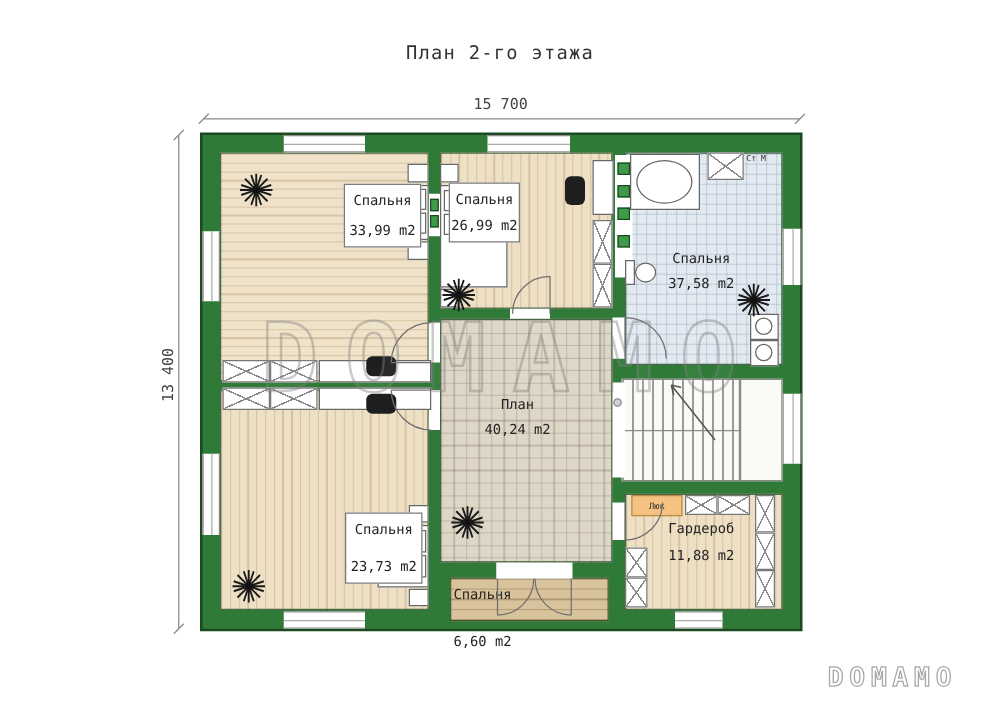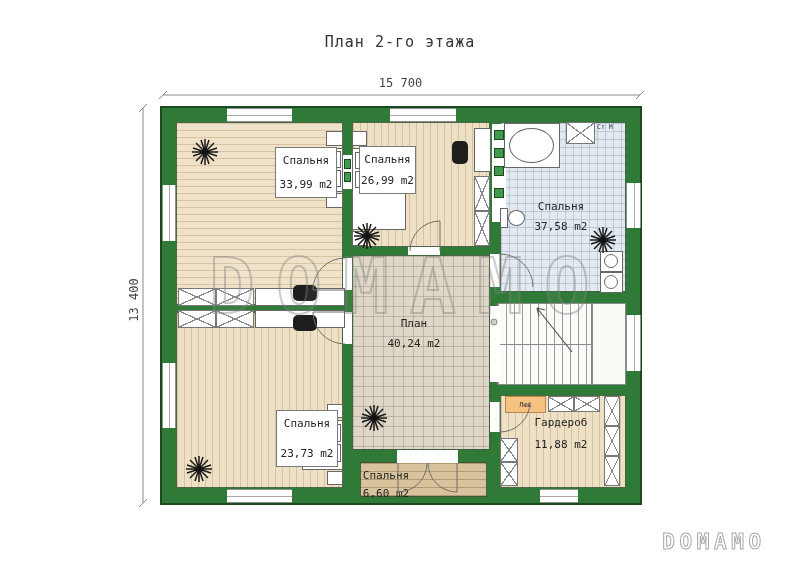--- a/index.html
+++ b/index.html
@@ -169,21 +169,21 @@
     <span class="rlabel">Спальня</span>
     <span class="rlabel">23,73 m2</span>
   </div>
   <div class="abs rlabel z6" style="left:528px;top:201px;width:66px;">Спальня</div>
   <div class="abs rlabel z6" style="left:528px;top:221px;width:66px;">37,58 m2</div>
   <div class="abs rlabel z6" style="left:384px;top:318px;width:60px;">План</div>
   <div class="abs rlabel z6" style="left:384px;top:338px;width:60px;">40,24 m2</div>
   <div class="abs rlabel z6" style="left:528px;top:417px;width:66px;">Гардероб</div>
   <div class="abs rlabel z6" style="left:528px;top:439px;width:66px;">11,88 m2</div>
   <div class="abs rlabel z6" style="left:361px;top:470px;width:50px;">Спальня</div>
-  <div class="abs rlabel z6" style="left:358px;top:488px;width:56px;">6,60 m2</div>
+  <div class="abs rlabel z6" style="left:358px;top:508px;width:56px;">6,60 m2</div>
 
   <svg class="overlay" width="800" height="565" viewBox="0 0 800 565">
     <defs>
       <g id="plant" stroke="#1a1a1a" stroke-width="1.5" fill="none">
         <path d="M0,-13 L0,13 M-13,0 L13,0 M-9,-9 L9,9 M-9,9 L9,-9 M-4,-12 L4,12 M-12,-4 L12,4 M-12,4 L12,-4 M-4,12 L4,-12"></path>
         <circle cx="0" cy="0" r="2.4" fill="#111" stroke="none"></circle>
       </g>
     </defs>
 
     <g stroke="#8a8a8a" stroke-width="1" fill="none">

